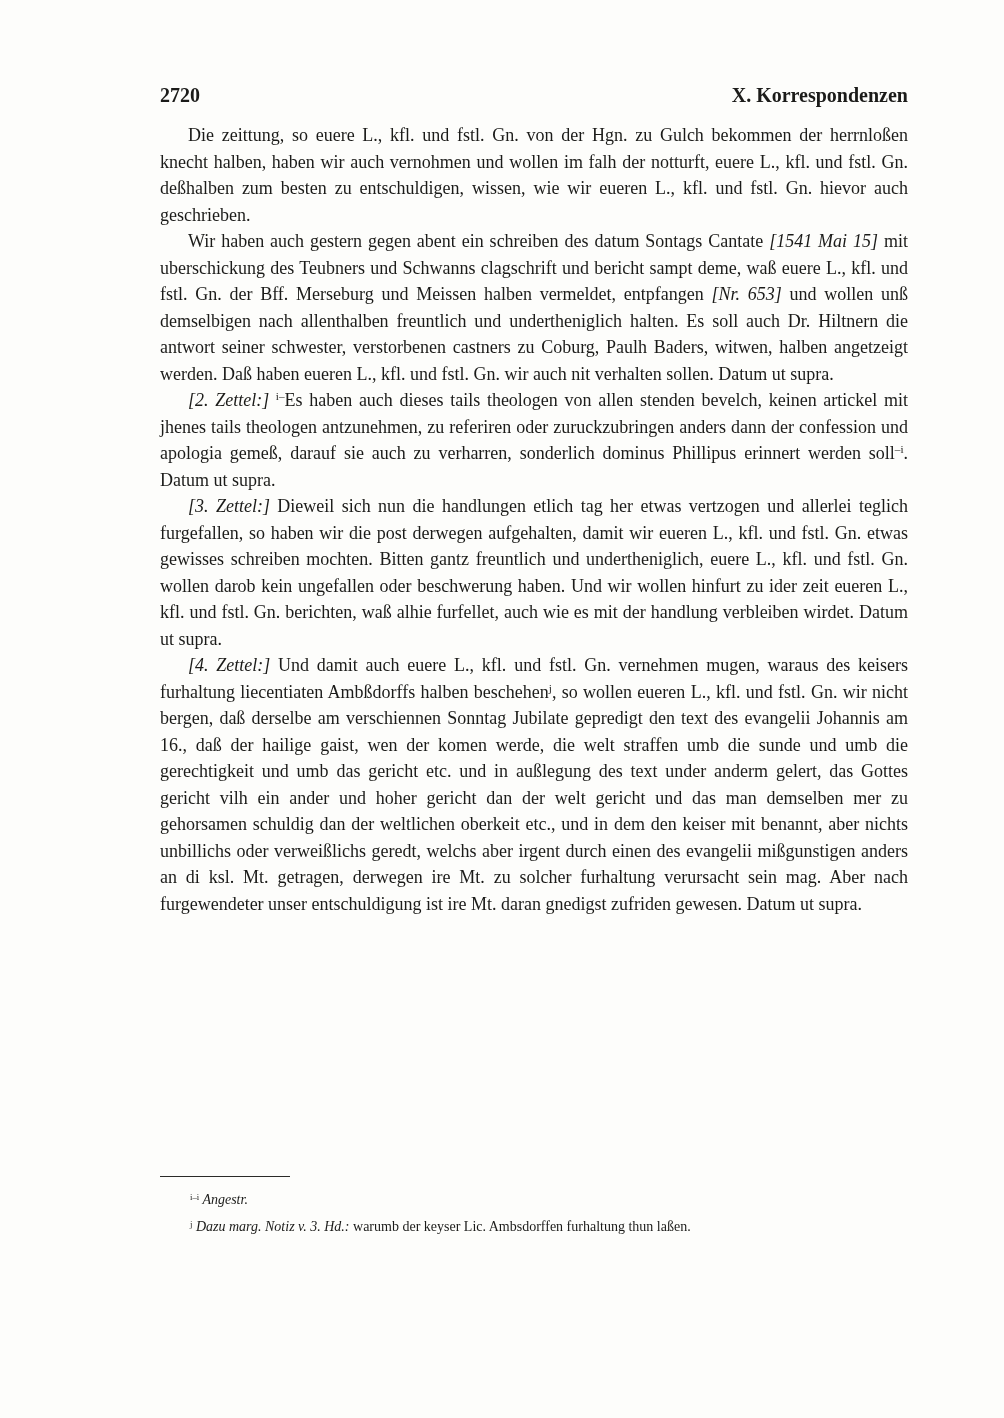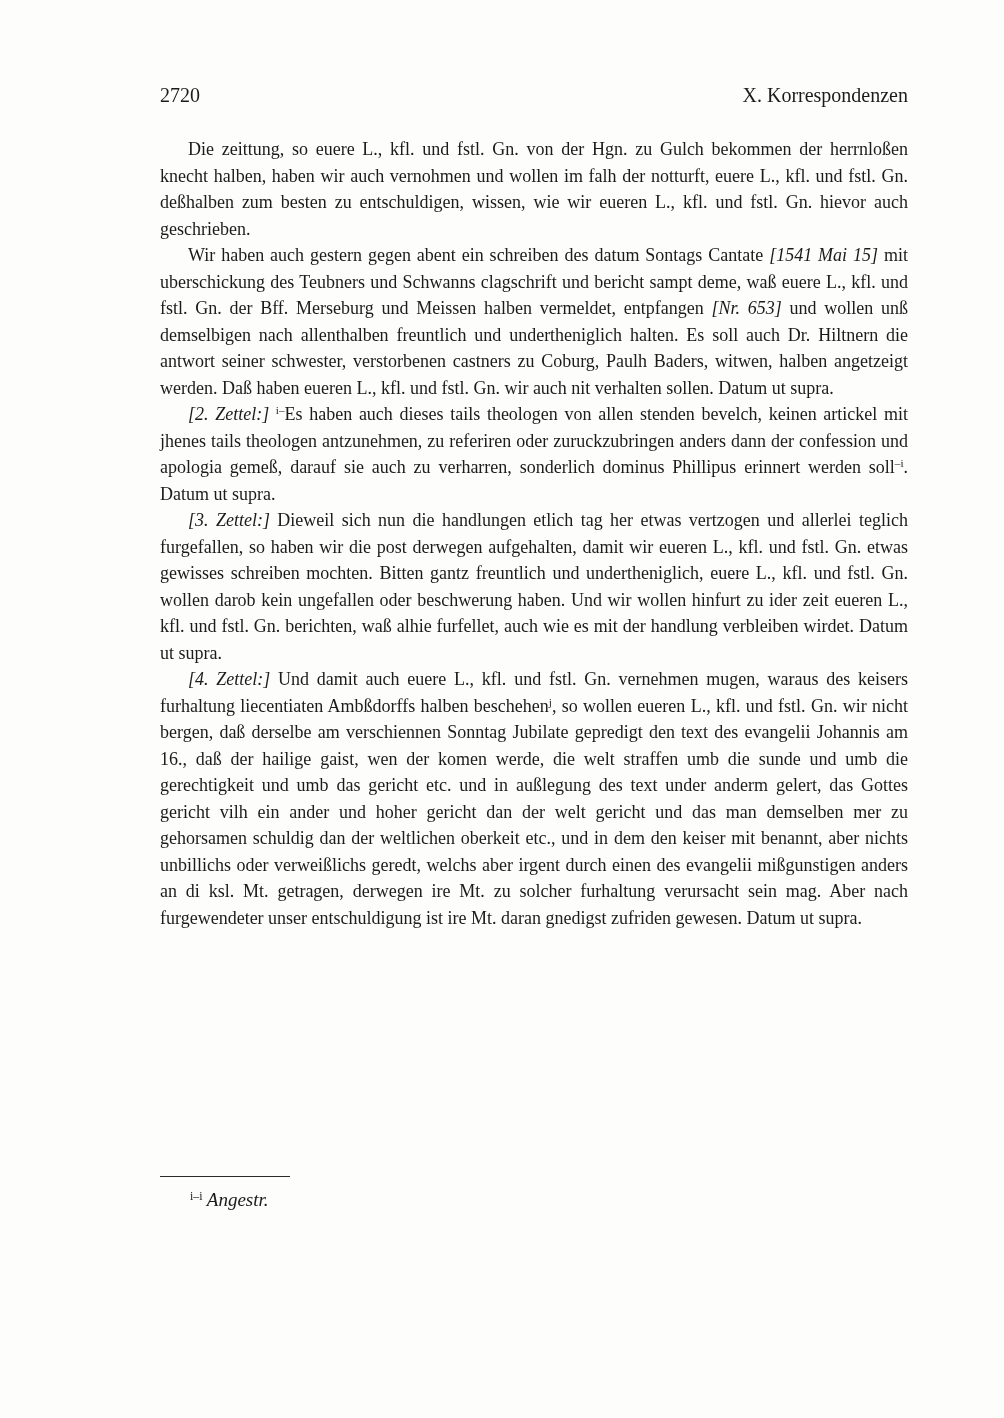--- a/index.html
+++ b/index.html
@@ -13,21 +13,22 @@
     color: #1b1b19;
     font-family: "Liberation Serif", "DejaVu Serif", serif;
     padding: 82px 96px 0 160px;
     overflow: hidden;
   }
 
   .running-head {
     position: relative;
     font-size: 20px;
     line-height: 26px;
-    margin-bottom: 28px;
+    margin-bottom: 14px;
+    font-weight: bold;
   }
   .page-number { position: absolute; left: 0; top: 0; }
   .header-title { display: block; text-align: right; }
 
   .text-block {
     font-size: 18px;
     line-height: 26.5px;
   }
   .para {
     margin: 0;
@@ -42,21 +43,21 @@
     top: -0.5em;
     vertical-align: baseline;
     font-style: normal;
   }
 
   .footnotes {
     position: absolute;
     left: 160px;
     right: 96px;
     top: 1176px;
-    font-size: 19px;
+    font-size: 14px;
     line-height: 27px;
     font-family: Liberation Serif, serif;
   }
   .fn-rule {
     width: 130px;
     border-top: 1px solid #2a2a28;
     margin-bottom: 9px;
   }
   .footnote {
     margin: 0;
@@ -84,15 +85,16 @@
 
     <p class="para"><em>[3. Zettel:] </em><span>Dieweil sich nun die handlungen etlich tag her etwas vertzogen und allerlei teglich furgefallen, so haben wir die post derwegen aufgehalten, damit wir eueren L., kfl. und fstl. Gn. etwas gewisses schreiben mochten. Bitten gantz freuntlich und undertheniglich, euere L., kfl. und fstl. Gn. wollen darob kein ungefallen oder beschwerung haben. Und wir wollen hinfurt zu ider zeit eueren L., kfl. und fstl. Gn. berichten, waß alhie furfellet, auch wie es mit der handlung verbleiben wirdet. Datum ut supra.</span></p>
 
     <p class="para"><em>[4. Zettel:] </em><span>Und damit auch euere L., kfl. und fstl. Gn. vernehmen mugen, waraus des keisers furhaltung liecentiaten Ambßdorffs halben beschehen</span><sup class="fn-mark">j</sup><span>, so wollen eueren L., kfl. und fstl. Gn. wir nicht bergen, daß derselbe am verschiennen Sonntag Jubilate gepredigt den text des evangelii Johannis am 16., daß der hailige gaist, wen der komen werde, die welt straffen umb die sunde und umb die gerechtigkeit und umb das gericht etc. und in außlegung des text under anderm gelert, das Gottes gericht vilh ein ander und hoher gericht dan der welt gericht und das man demselben mer zu gehorsamen schuldig dan der weltlichen oberkeit etc., und in dem den keiser mit benannt, aber nichts unbillichs oder verweißlichs geredt, welchs aber irgent durch einen des evangelii mißgunstigen anders an di ksl. Mt. getragen, derwegen ire Mt. zu solcher furhaltung verursacht sein mag. Aber nach furgewendeter unser entschuldigung ist ire Mt. daran gnedigst zufriden gewesen. Datum ut supra.</span></p>
 
   </main>
 
   <footer class="footnotes">
     <div class="fn-rule"></div>
     <p class="footnote"><sup class="fn-mark">i–i</sup><em> Angestr.</em></p>
+    <p class="footnote"><sup class="fn-mark">j</sup><em> Dazu marg. Notiz v. 3. Hd.:</em><span> warumb der keyser Lic. Ambsdorffen furhaltung thun laßen.</span></p>
   </footer>
 
 </div>
 
 </body></html>

